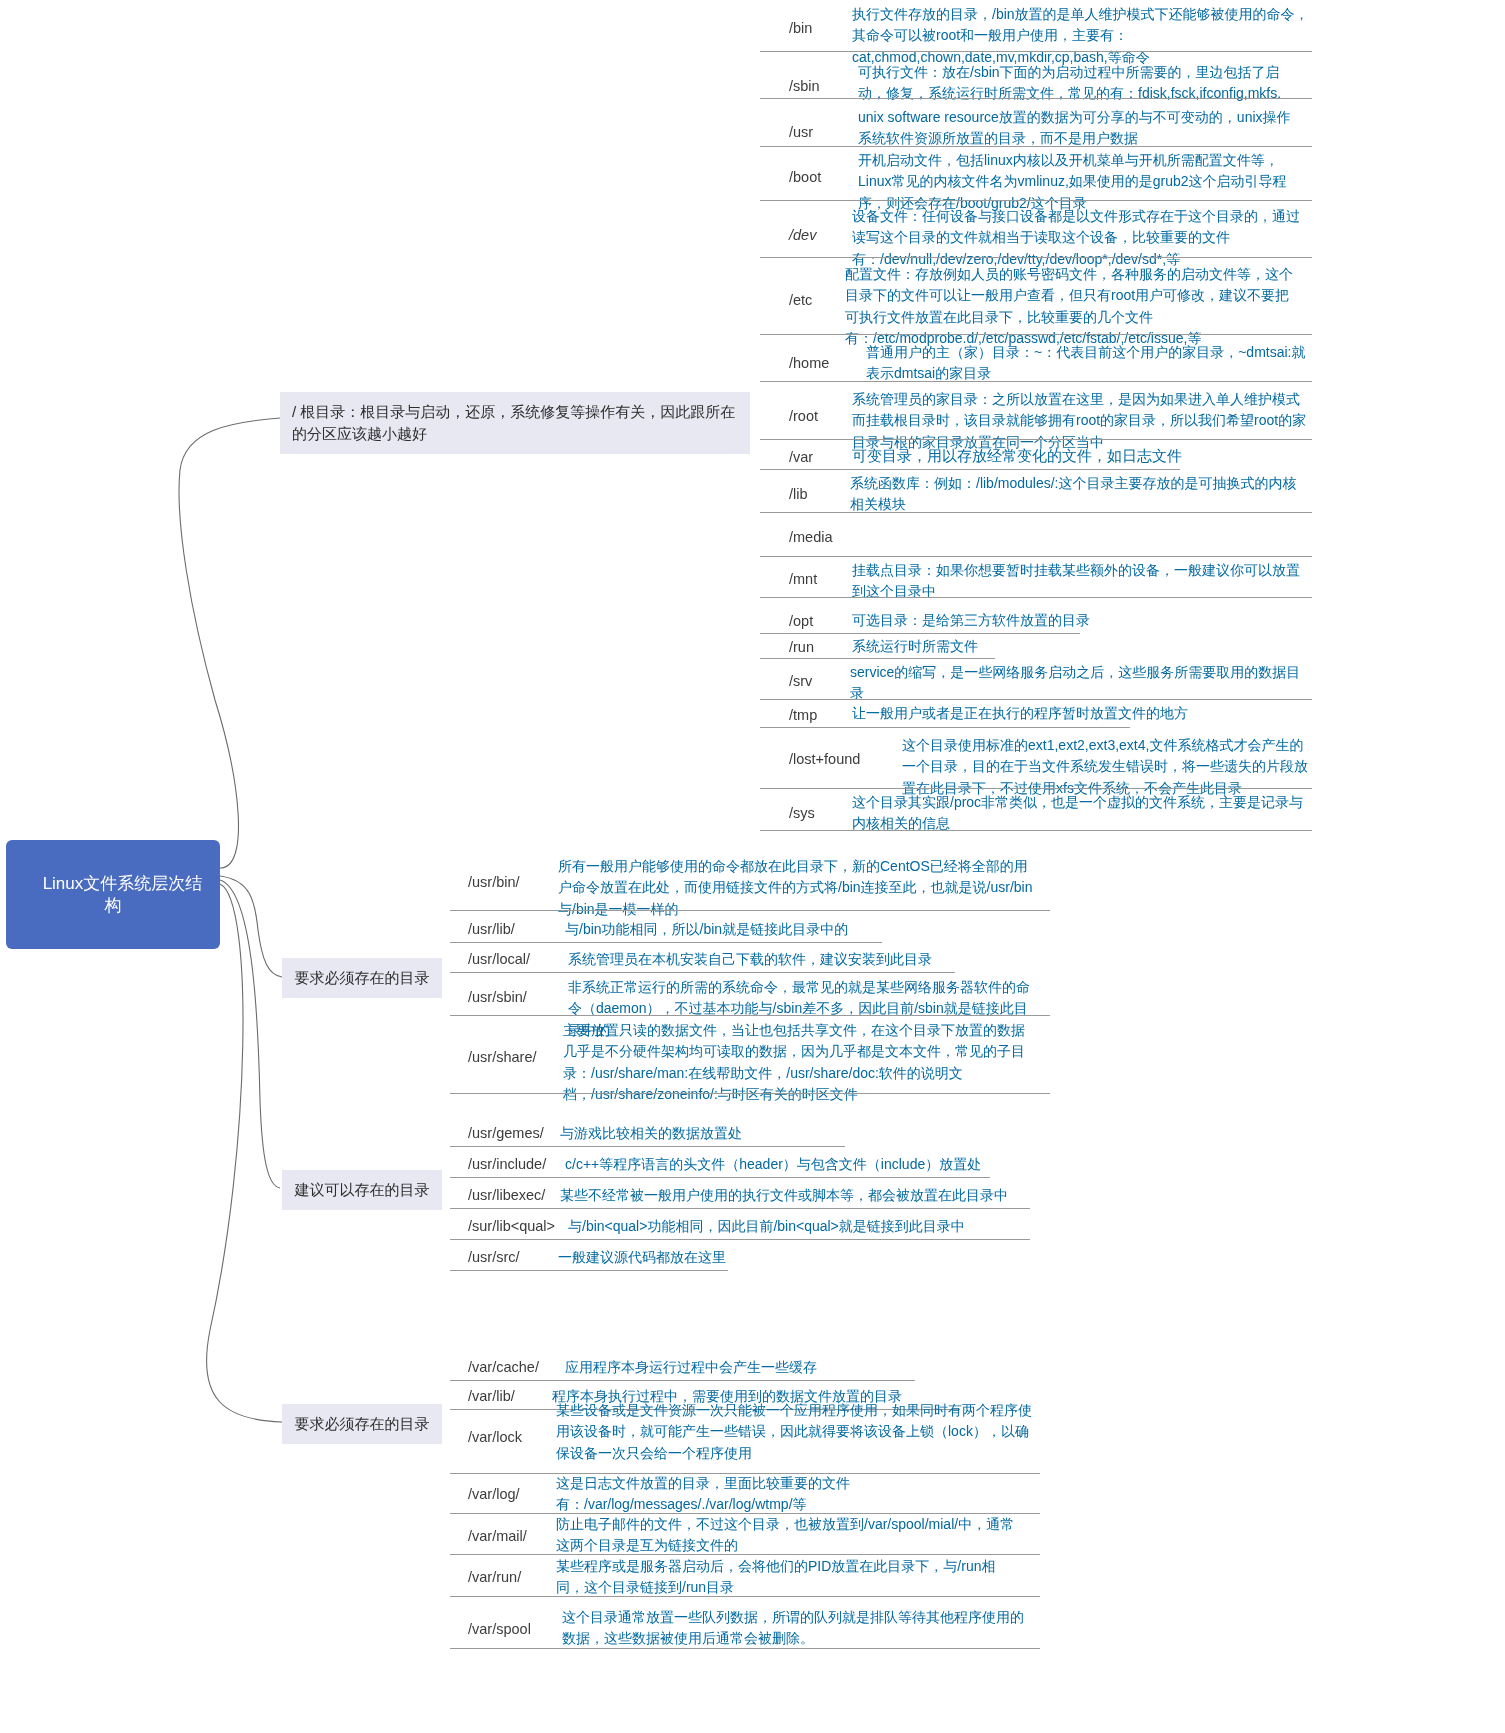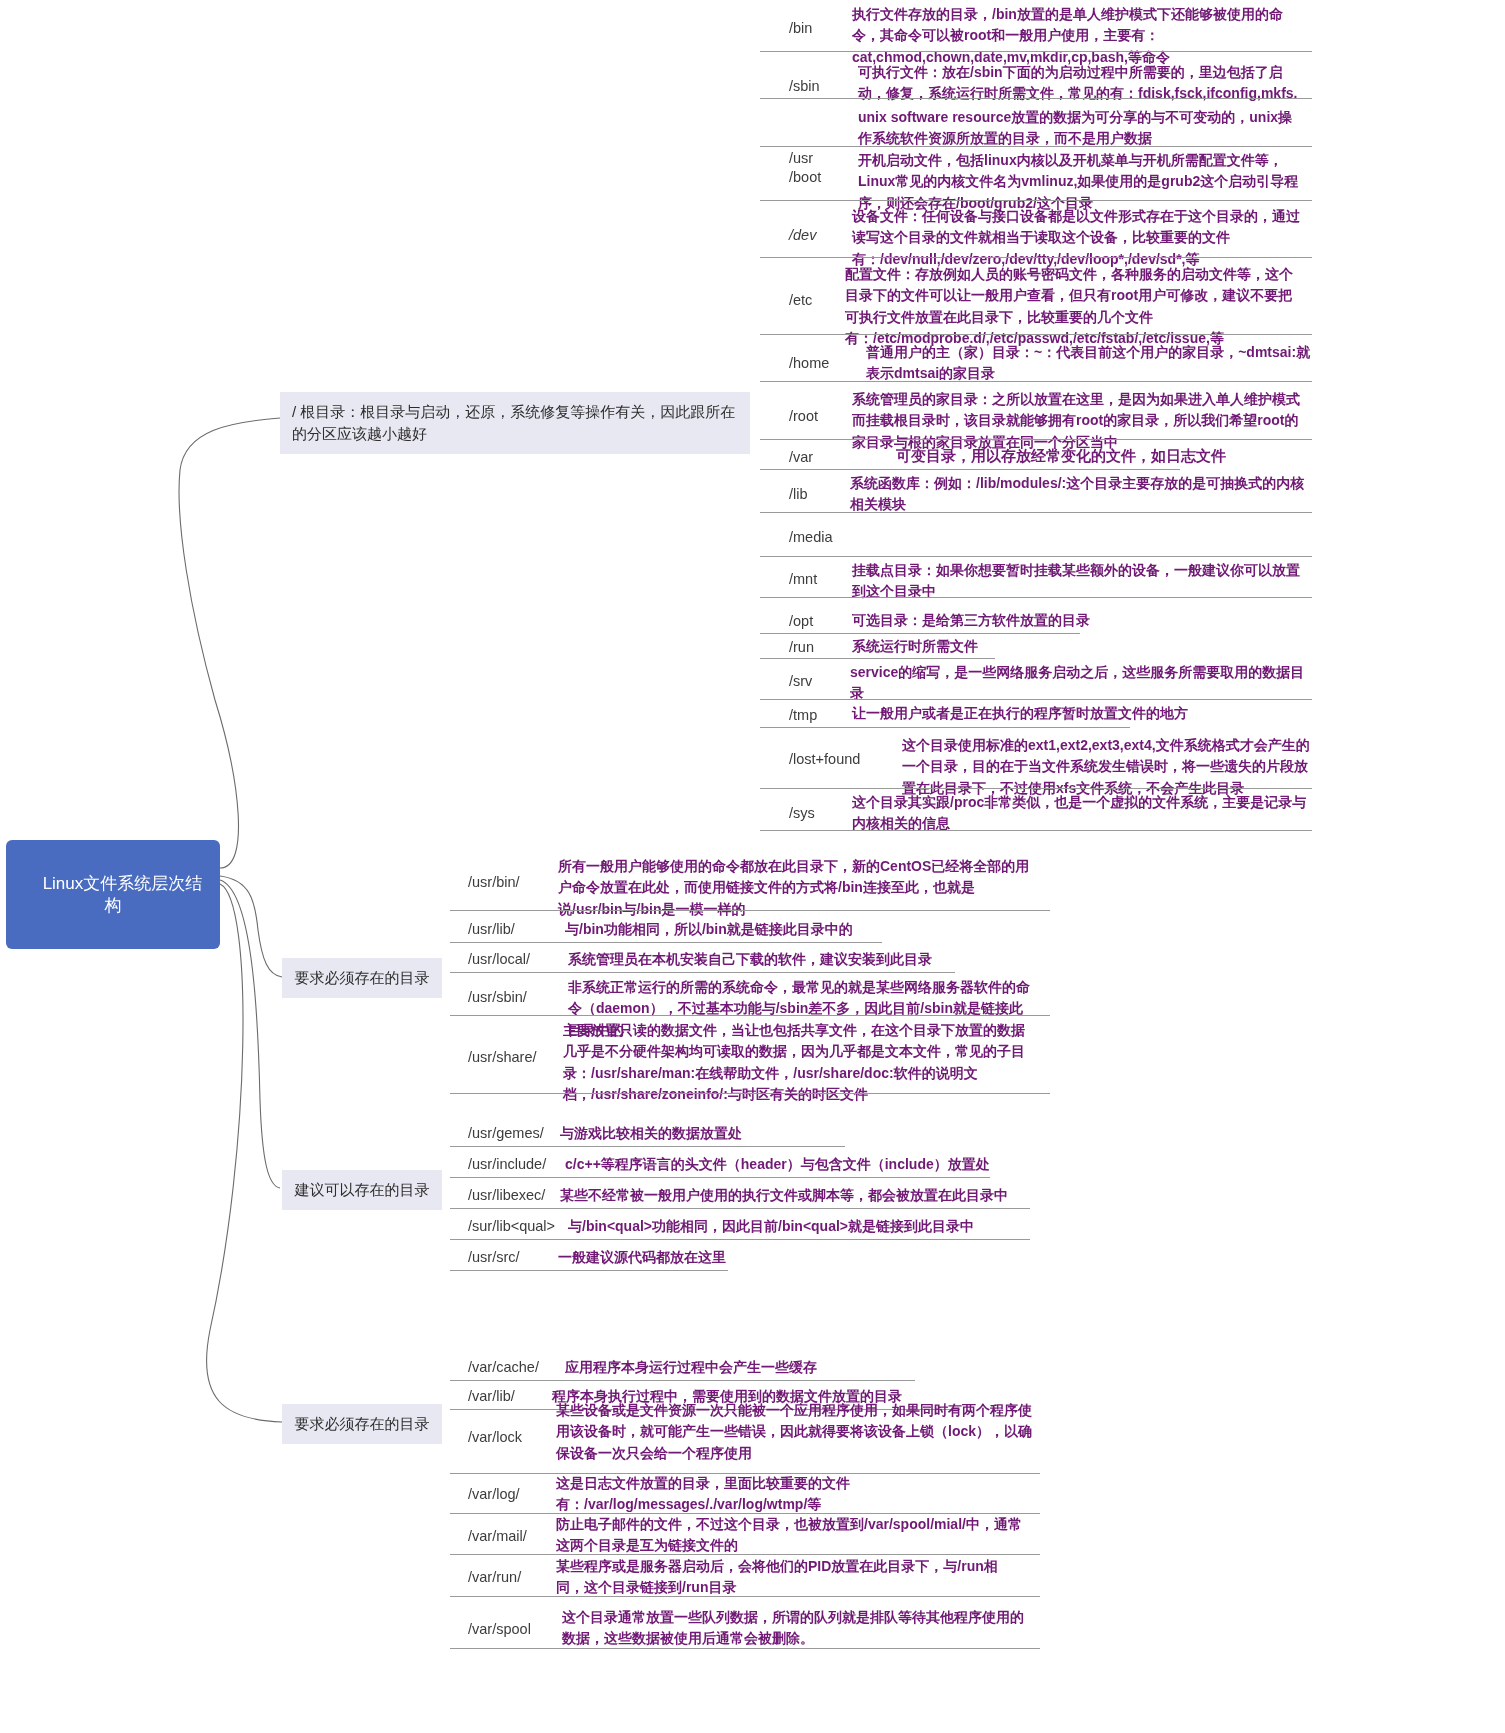--- a/index.html
+++ b/index.html
@@ -51,24 +51,23 @@
   .leaf-label {
     position: absolute;
     color: #3c3c3c;
     font-size: 14.5px;
     line-height: 1.35;
     white-space: nowrap;
   }
   
   .leaf-desc {
     position: absolute;
-    color: #701a75;
+    color: #0369a1;
     font-size: 14px;
     line-height: 1.52;
-    font-weight: bold;
   }
   .u-line {
     position: absolute;
     height: 1px;
     background: #9a9a9a;
   }
 </style>
 </head>
 <body>
 
@@ -105,21 +104,21 @@
   </div>
 
   <div class="leaf-label" style="left:789px; top:19px;">/bin</div>
   <div class="leaf-desc" style="left:852px; top:4px; width:458px;">执行文件存放的目录，/bin放置的是单人维护模式下还能够被使用的命令，其命令可以被root和一般用户使用，主要有：cat,chmod,chown,date,mv,mkdir,cp,bash,等命令</div>
   <div class="u-line" style="left:760px; top:51px; width:552px;"></div>
 
   <div class="leaf-label" style="left:789px; top:77px;">/sbin</div>
   <div class="leaf-desc" style="left:858px; top:62px; width:442px;">可执行文件：放在/sbin下面的为启动过程中所需要的，里边包括了启动，修复，系统运行时所需文件，常见的有：fdisk,fsck,ifconfig,mkfs.</div>
   <div class="u-line" style="left:760px; top:98px; width:552px;"></div>
 
-  <div class="leaf-label" style="left:789px; top:123px;margin-top:26px;">/usr</div>
+  <div class="leaf-label" style="left:789px; top:123px;">/usr</div>
   <div class="leaf-desc" style="left:858px; top:107px; width:444px;">unix software resource放置的数据为可分享的与不可变动的，unix操作系统软件资源所放置的目录，而不是用户数据</div>
   <div class="u-line" style="left:760px; top:146px; width:552px;"></div>
 
   <div class="leaf-label" style="left:789px; top:168px;">/boot</div>
   <div class="leaf-desc" style="left:858px; top:150px; width:452px;">开机启动文件，包括linux内核以及开机菜单与开机所需配置文件等，Linux常见的内核文件名为vmlinuz,如果使用的是grub2这个启动引导程序，则还会存在/boot/grub2/这个目录</div>
   <div class="u-line" style="left:760px; top:200px; width:552px;"></div>
 
   <div class="leaf-label" style="left:789px; top:226px;font-style:italic;">/dev</div>
   <div class="leaf-desc" style="left:852px; top:206px; width:458px;">设备文件：任何设备与接口设备都是以文件形式存在于这个目录的，通过读写这个目录的文件就相当于读取这个设备，比较重要的文件有：/dev/null,/dev/zero,/dev/tty,/dev/loop*,/dev/sd*,等</div>
   <div class="u-line" style="left:760px; top:257px; width:552px;"></div>
@@ -130,21 +129,21 @@
 
   <div class="leaf-label" style="left:789px; top:354px;">/home</div>
   <div class="leaf-desc" style="left:866px; top:342px; width:448px;">普通用户的主（家）目录：~：代表目前这个用户的家目录，~dmtsai:就表示dmtsai的家目录</div>
   <div class="u-line" style="left:760px; top:381px; width:552px;"></div>
 
   <div class="leaf-label" style="left:789px; top:407px;">/root</div>
   <div class="leaf-desc" style="left:852px; top:389px; width:458px;">系统管理员的家目录：之所以放置在这里，是因为如果进入单人维护模式而挂载根目录时，该目录就能够拥有root的家目录，所以我们希望root的家目录与根的家目录放置在同一个分区当中</div>
   <div class="u-line" style="left:760px; top:439px; width:552px;"></div>
 
   <div class="leaf-label" style="left:789px; top:448px;">/var</div>
-  <div class="leaf-desc" style="left:852px; top:445px; width:440px; font-size:15px;margin-left:44px;">可变目录，用以存放经常变化的文件，如日志文件</div>
+  <div class="leaf-desc" style="left:852px; top:445px; width:440px; font-size:15px;">可变目录，用以存放经常变化的文件，如日志文件</div>
   <div class="u-line" style="left:760px; top:469px; width:420px;"></div>
 
   <div class="leaf-label" style="left:789px; top:485px;">/lib</div>
   <div class="leaf-desc" style="left:850px; top:473px; width:460px;">系统函数库：例如：/lib/modules/:这个目录主要存放的是可抽换式的内核相关模块</div>
   <div class="u-line" style="left:760px; top:512px; width:552px;"></div>
 
   <div class="leaf-label" style="left:789px; top:528px;">/media</div>
   <div class="u-line" style="left:760px; top:556px; width:552px;"></div>
 
   <div class="leaf-label" style="left:789px; top:570px;">/mnt</div>

